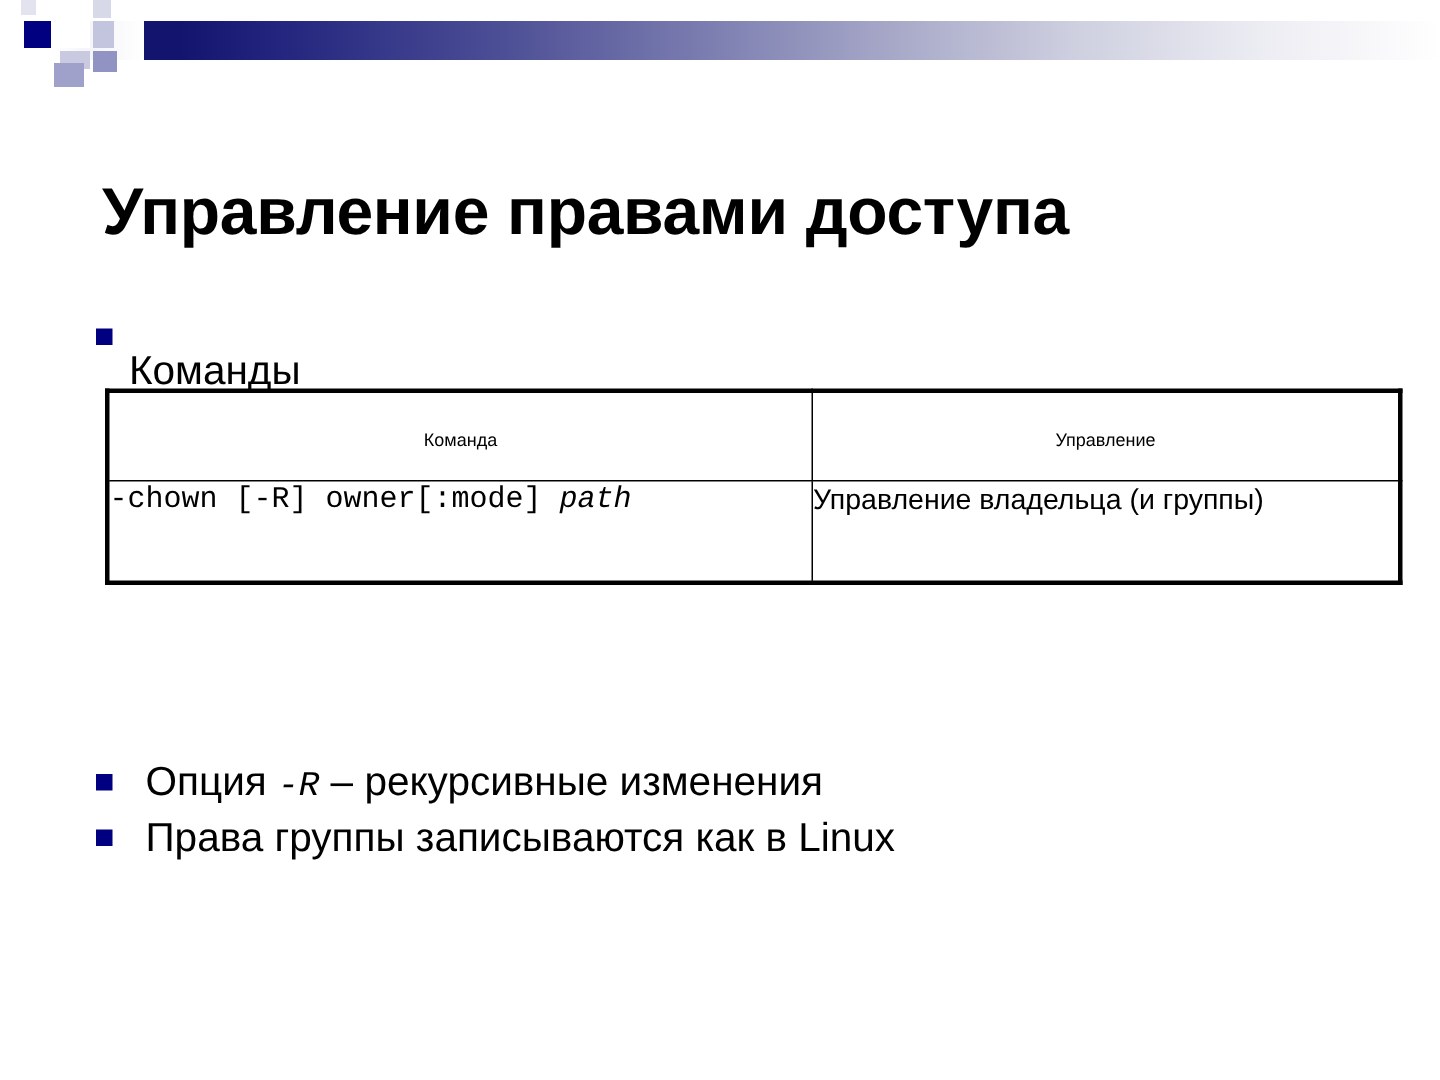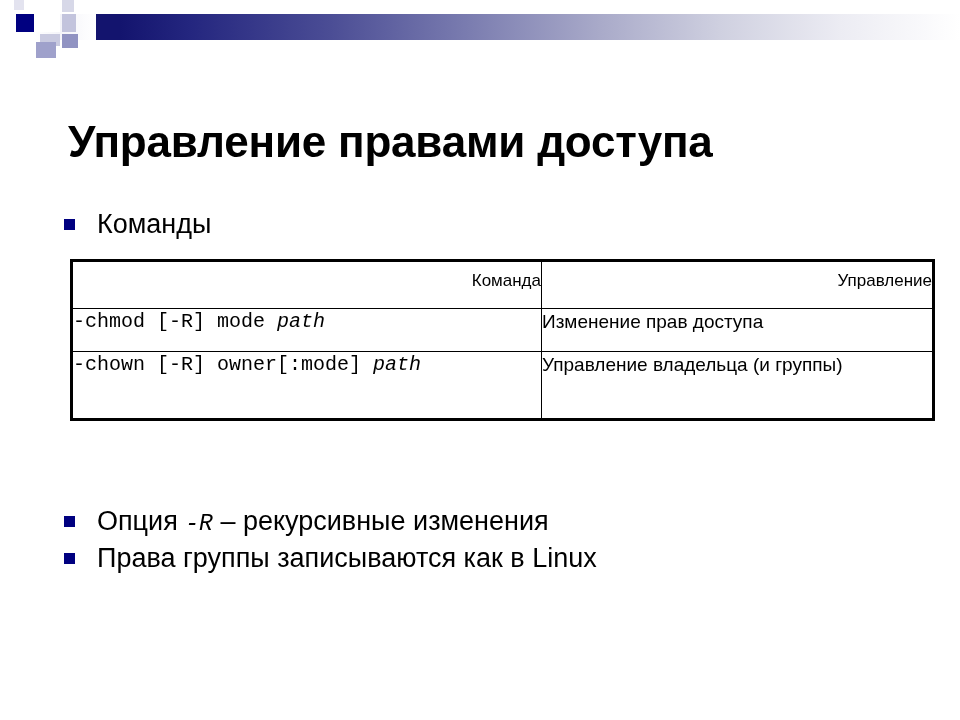--- a/index.html
+++ b/index.html
@@ -82,21 +82,21 @@
     flex: 0 0 auto;
     margin-top: 12px;
   }
   .bullet-text {
     margin-left: 22px;
     font-size: 27px;
     line-height: 34px;
     color: #000000;
     white-space: nowrap;
   }
-  .bullet-1 { left: 64px; top: 207px; }
+  .bullet-1 { left: 64px; top: 207px; flex-direction: column; }
   .bullet-2 { left: 64px; top: 504px; }
   .bullet-3 { left: 64px; top: 541px; }
 
   .code-inline {
     font-family: "Liberation Mono", "DejaVu Sans Mono", monospace;
     font-style: italic;
     font-size: 23px;
   }
 
   
@@ -117,25 +117,25 @@
 
   table.cmd-table th,
   table.cmd-table td {
     border: 1px solid #000000;
     padding: 0;
     vertical-align: top;
     background: #ffffff;
   }
   table.cmd-table th {
     font-weight: normal;
-    font-size: 17px;
+    font-size: 12px;
     line-height: 22px;
-    text-align: right;
+    text-align: center;
     height: 38px;
-    padding-top: 8px;
+    padding-top: 20px;
   }
   td.cell-cmd {
     font-family: "Liberation Mono", "DejaVu Sans Mono", monospace;
     font-size: 20px;
     line-height: 26px;
     padding: 8px 0 8px 10px;
     white-space: nowrap;
     letter-spacing: 0px;
   }
   td.cell-cmd .it {
@@ -184,24 +184,20 @@
         <col class="c1">
         <col class="c2">
       </colgroup>
     <thead>
       <tr>
         <th>Команда</th>
         <th>Управление</th>
       </tr>
     </thead>
     <tbody id="table-body">
-        <tr class="row-1">
-          <td class="cell-cmd"><span>-chmod [-R] mode </span><span class="it">path</span></td>
-          <td class="cell-desc">Изменение прав доступа</td>
-        </tr>
         <tr class="row-2">
           <td class="cell-cmd"><span>-chown [-R] owner[:mode] </span><span class="it">path</span></td>
           <td class="cell-desc">Управление владельца (и группы)</td>
         </tr>
       </tbody>
   </table>
 </div>
 
 <div class="bullet-row bullet-2">
   <span class="bullet-marker"></span>

